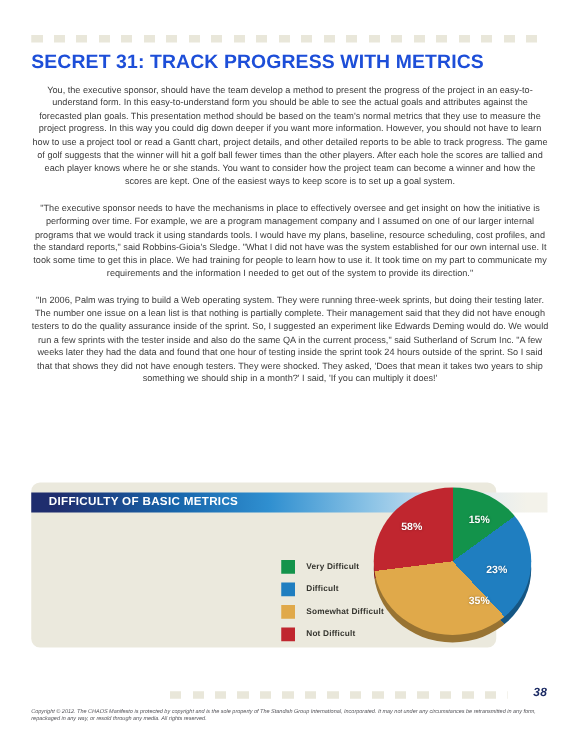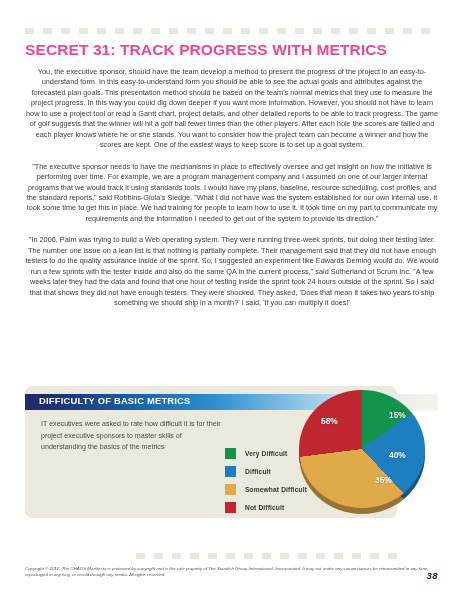--- a/index.html
+++ b/index.html
@@ -27,21 +27,21 @@
       #e9e7da 0px, #e9e7da 9px,
       rgba(0,0,0,0) 9px, rgba(0,0,0,0) 18px
     );
   }
 
   
   .title {
     position: absolute;
     left: 25px; top: 41px;
     width: 420px;
-    color: #ec4899;
+    color: #1d4ed8;
     font-size: 15.5px;
     font-weight: bold;
     letter-spacing: .1px;
     line-height: 18px;
     white-space: nowrap;
   }
 
   
   .body {
     position: absolute;
@@ -134,21 +134,21 @@
     width: 126px; height: 118px;
     border-radius: 50%;
   }
   .pie-label {
     position: absolute;
     color: #ffffff;
     font-size: 8.4px;
     font-weight: bold;
     text-shadow: 0 0 2px rgba(0,0,0,.35);
   }
-  .pl-green { left: 92px; top: 30px; }
+  .pl-green { left: 78px; top: 30px; }
   .pl-blue  { left: 92px; top: 70px; }
   .pl-tan   { left: 42px; top: 95px; margin-left: 36px; }
   .pl-red   { left: 24px; top: 36px; }
 
   
   .foot-rule {
     position: absolute;
     left: 136px; top: 553px;
     width: 270px; height: 6px;
     background-image: repeating-linear-gradient(
@@ -161,21 +161,21 @@
     position: absolute;
     left: 25px; top: 549px;
     color: #1b2a63;
     font-size: 9.6px;
     font-weight: bold;
     letter-spacing: 1.15px;
     white-space: nowrap;
   }
   .foot-page {
     position: absolute;
-    right: 25px; top: 570px;
+    right: 25px; top: 549px;
     color: #1b2a63;
     font-size: 9.6px;
     font-weight: bold;
     letter-spacing: .4px;
     font-style: italic;
   }
   .foot-copy {
     position: absolute;
     left: 25px; top: 566px;
     width: 414px;
@@ -199,21 +199,20 @@
     <p>"The executive sponsor needs to have the mechanisms in place to effectively oversee and get insight on how the initiative is performing over time. For example, we are a program management company and I assumed on one of our larger internal programs that we would track it using standards tools. I would have my plans, baseline, resource scheduling, cost profiles, and the standard reports," said Robbins-Gioia's Sledge. "What I did not have was the system established for our own internal use. It took some time to get this in place. We had training for people to learn how to use it. It took time on my part to communicate my requirements and the information I needed to get out of the system to provide its direction."</p>
     <p>"In 2006, Palm was trying to build a Web operating system. They were running three-week sprints, but doing their testing later. The number one issue on a lean list is that nothing is partially complete. Their management said that they did not have enough testers to do the quality assurance inside of the sprint. So, I suggested an experiment like Edwards Deming would do. We would run a few sprints with the tester inside and also do the same QA in the current process," said Sutherland of Scrum Inc. "A few weeks later they had the data and found that one hour of testing inside the sprint took 24 hours outside of the sprint. So I said that that shows they did not have enough testers. They were shocked. They asked, 'Does that mean it takes two years to ship something we should ship in a month?' I said, 'If you can multiply it does!'</p>
   </div>
 
   <div class="callout">
 
     <div class="callout-head">
       <div class="callout-head-label">DIFFICULTY OF BASIC METRICS</div>
     </div>
 
-    <div class="callout-desc">IT executives were asked to rate how difficult it is for their project executive sponsors to master skills of understanding the basics of the metrics</div>
 
     <div class="legend">
       <div class="legend-row">
         <span class="legend-swatch" style="background: rgb(19, 147, 75);"></span>
         <span class="legend-label">Very Difficult</span>
       </div>
       <div class="legend-row">
         <span class="legend-swatch" style="background: rgb(31, 126, 192);"></span>
         <span class="legend-label">Difficult</span>
       </div>
@@ -224,21 +223,21 @@
       <div class="legend-row">
         <span class="legend-swatch" style="background: rgb(192, 38, 47);"></span>
         <span class="legend-label">Not Difficult</span>
       </div>
     </div>
 
     <div class="pie-wrap">
       <div class="pie-shadow" style="background: conic-gradient(rgb(13, 100, 51) 0deg, rgb(13, 100, 51) 54deg, rgb(21, 86, 131) 54deg, rgb(21, 86, 131) 136.8deg, rgb(152, 115, 50) 136.8deg, rgb(152, 115, 50) 262.8deg, rgb(131, 26, 32) 262.8deg, rgb(131, 26, 32) 360deg);"></div>
       <div class="pie-disc" style="background: conic-gradient(rgb(19, 147, 75) 0deg, rgb(19, 147, 75) 54deg, rgb(31, 126, 192) 54deg, rgb(31, 126, 192) 136.8deg, rgb(224, 169, 74) 136.8deg, rgb(224, 169, 74) 262.8deg, rgb(192, 38, 47) 262.8deg, rgb(192, 38, 47) 360deg);"></div>
       <span class="pie-label pl-green">15%</span>
-      <span class="pie-label pl-blue">40%</span>
+      <span class="pie-label pl-blue">23%</span>
       <span class="pie-label pl-tan">35%</span>
       <span class="pie-label pl-red">58%</span>
     </div>
 
   </div>
 
   <div class="foot-rule"></div>
   <div class="foot-page">38</div>
   <div class="foot-copy">Copyright © 2012. The CHAOS Manifesto is protected by copyright and is the sole property of The Standish Group International, Incorporated. It may not under any circumstances be retransmitted in any form, repackaged in any way, or resold through any media. All rights reserved.</div>
 

